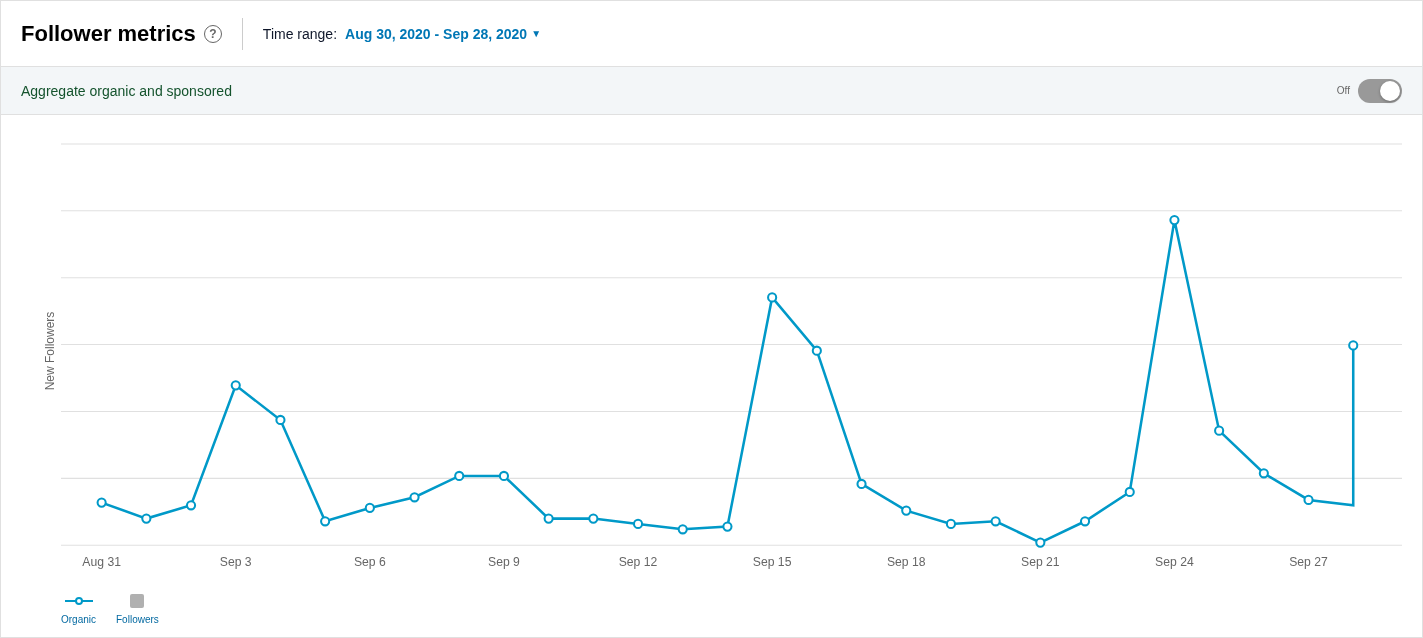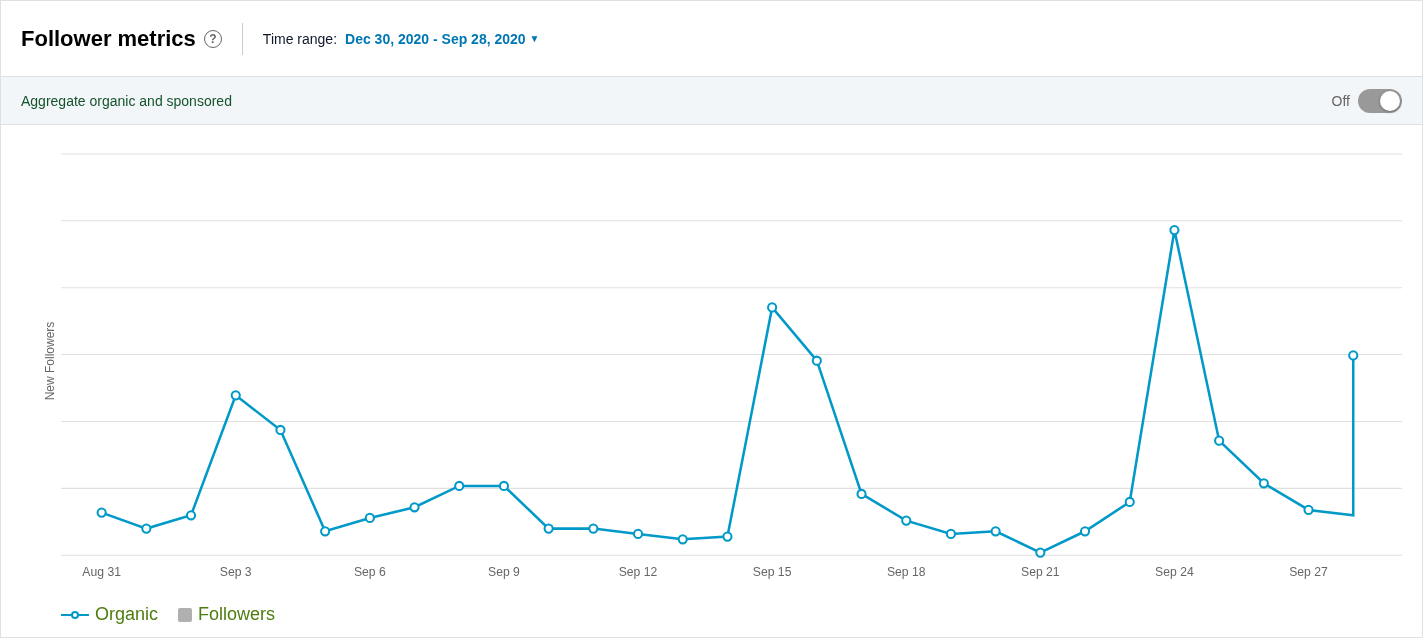--- a/index.html
+++ b/index.html
@@ -9,46 +9,46 @@
     .title { font-size: 22px; font-weight: 700; color: #000; display: flex; align-items: center; gap: 8px; }
     .help-icon { width: 18px; height: 18px; border-radius: 50%; border: 1.5px solid #666; display: inline-flex; align-items: center; justify-content: center; font-size: 12px; color: #666; cursor: pointer; }
     .divider { width: 1px; height: 32px; background: #ccc; margin: 0 20px; }
     .time-range { display: flex; align-items: center; gap: 8px; font-size: 14px; color: #333; }
     .time-range-label { color: #0f172a; }
     .time-range-value { font-weight: 600; color: #0077b5; cursor: pointer; display: flex; align-items: center; gap: 4px; }
     .chevron { font-size: 10px; color: #0077b5; }
     .aggregate-bar { background: #f3f6f8; padding: 12px 20px; display: flex; align-items: center; justify-content: space-between; border-bottom: 1px solid #e0e0e0; height: 48px; }
     .aggregate-label { font-size: 14px; color: #14532d; }
     .toggle-container { display: flex; align-items: center; gap: 8px; }
-    .toggle-label { font-size: 14px; color: #666; }
+    .toggle-label { font-size: 10px; color: #666; }
     .toggle { width: 44px; height: 24px; background: #999; border-radius: 12px; position: relative; cursor: pointer; }
     .toggle-knob { width: 20px; height: 20px; background: #fff; border-radius: 50%; position: absolute; top: 2px; right: 2px; box-shadow: 0 1px 3px rgba(0,0,0,0.3); }
     .chart-area { flex: 1; padding: 10px 20px 10px 60px; position: relative; }
     .chart-wrapper { width: 100%; height: 100%; position: relative; }
     .y-axis-label { position: absolute; left: -50px; top: 50%; transform: translateY(-50%) rotate(-90deg); font-size: 12px; color: #666; white-space: nowrap; }
     svg.chart { width: 100%; height: 100%; }
     .legend { display: flex; align-items: center; gap: 20px; padding: 8px 20px 12px 60px; }
-    .legend-item { display: flex; align-items: center; gap: 6px; font-size: 18px; color: #4d7c0f; }
+    .legend-item { display: flex; align-items: center; gap: 6px; font-size: 10px; color: #0369a1; flex-direction: column; }
     .legend-square-sponsored { width: 14px; height: 14px; background: #b0b0b0; border-radius: 2px; }
   </style>
 </head>
 <body>
 
 <div class="container">
 
   <div class="header">
     <div class="title">
       <span>Follower metrics</span>
       <span class="help-icon">?</span>
     </div>
     <div class="divider"></div>
     <div class="time-range">
       <span class="time-range-label">Time range:</span>
       <span class="time-range-value">
-        <span>Dec 30, 2020 - Sep 28, 2020</span>
+        <span>Aug 30, 2020 - Sep 28, 2020</span>
         <span class="chevron">▼</span>
       </span>
     </div>
   </div>
 
   <div class="aggregate-bar">
     <span class="aggregate-label">Aggregate organic and sponsored</span>
     <div class="toggle-container">
       <span class="toggle-label">Off</span>
       <div class="toggle">

